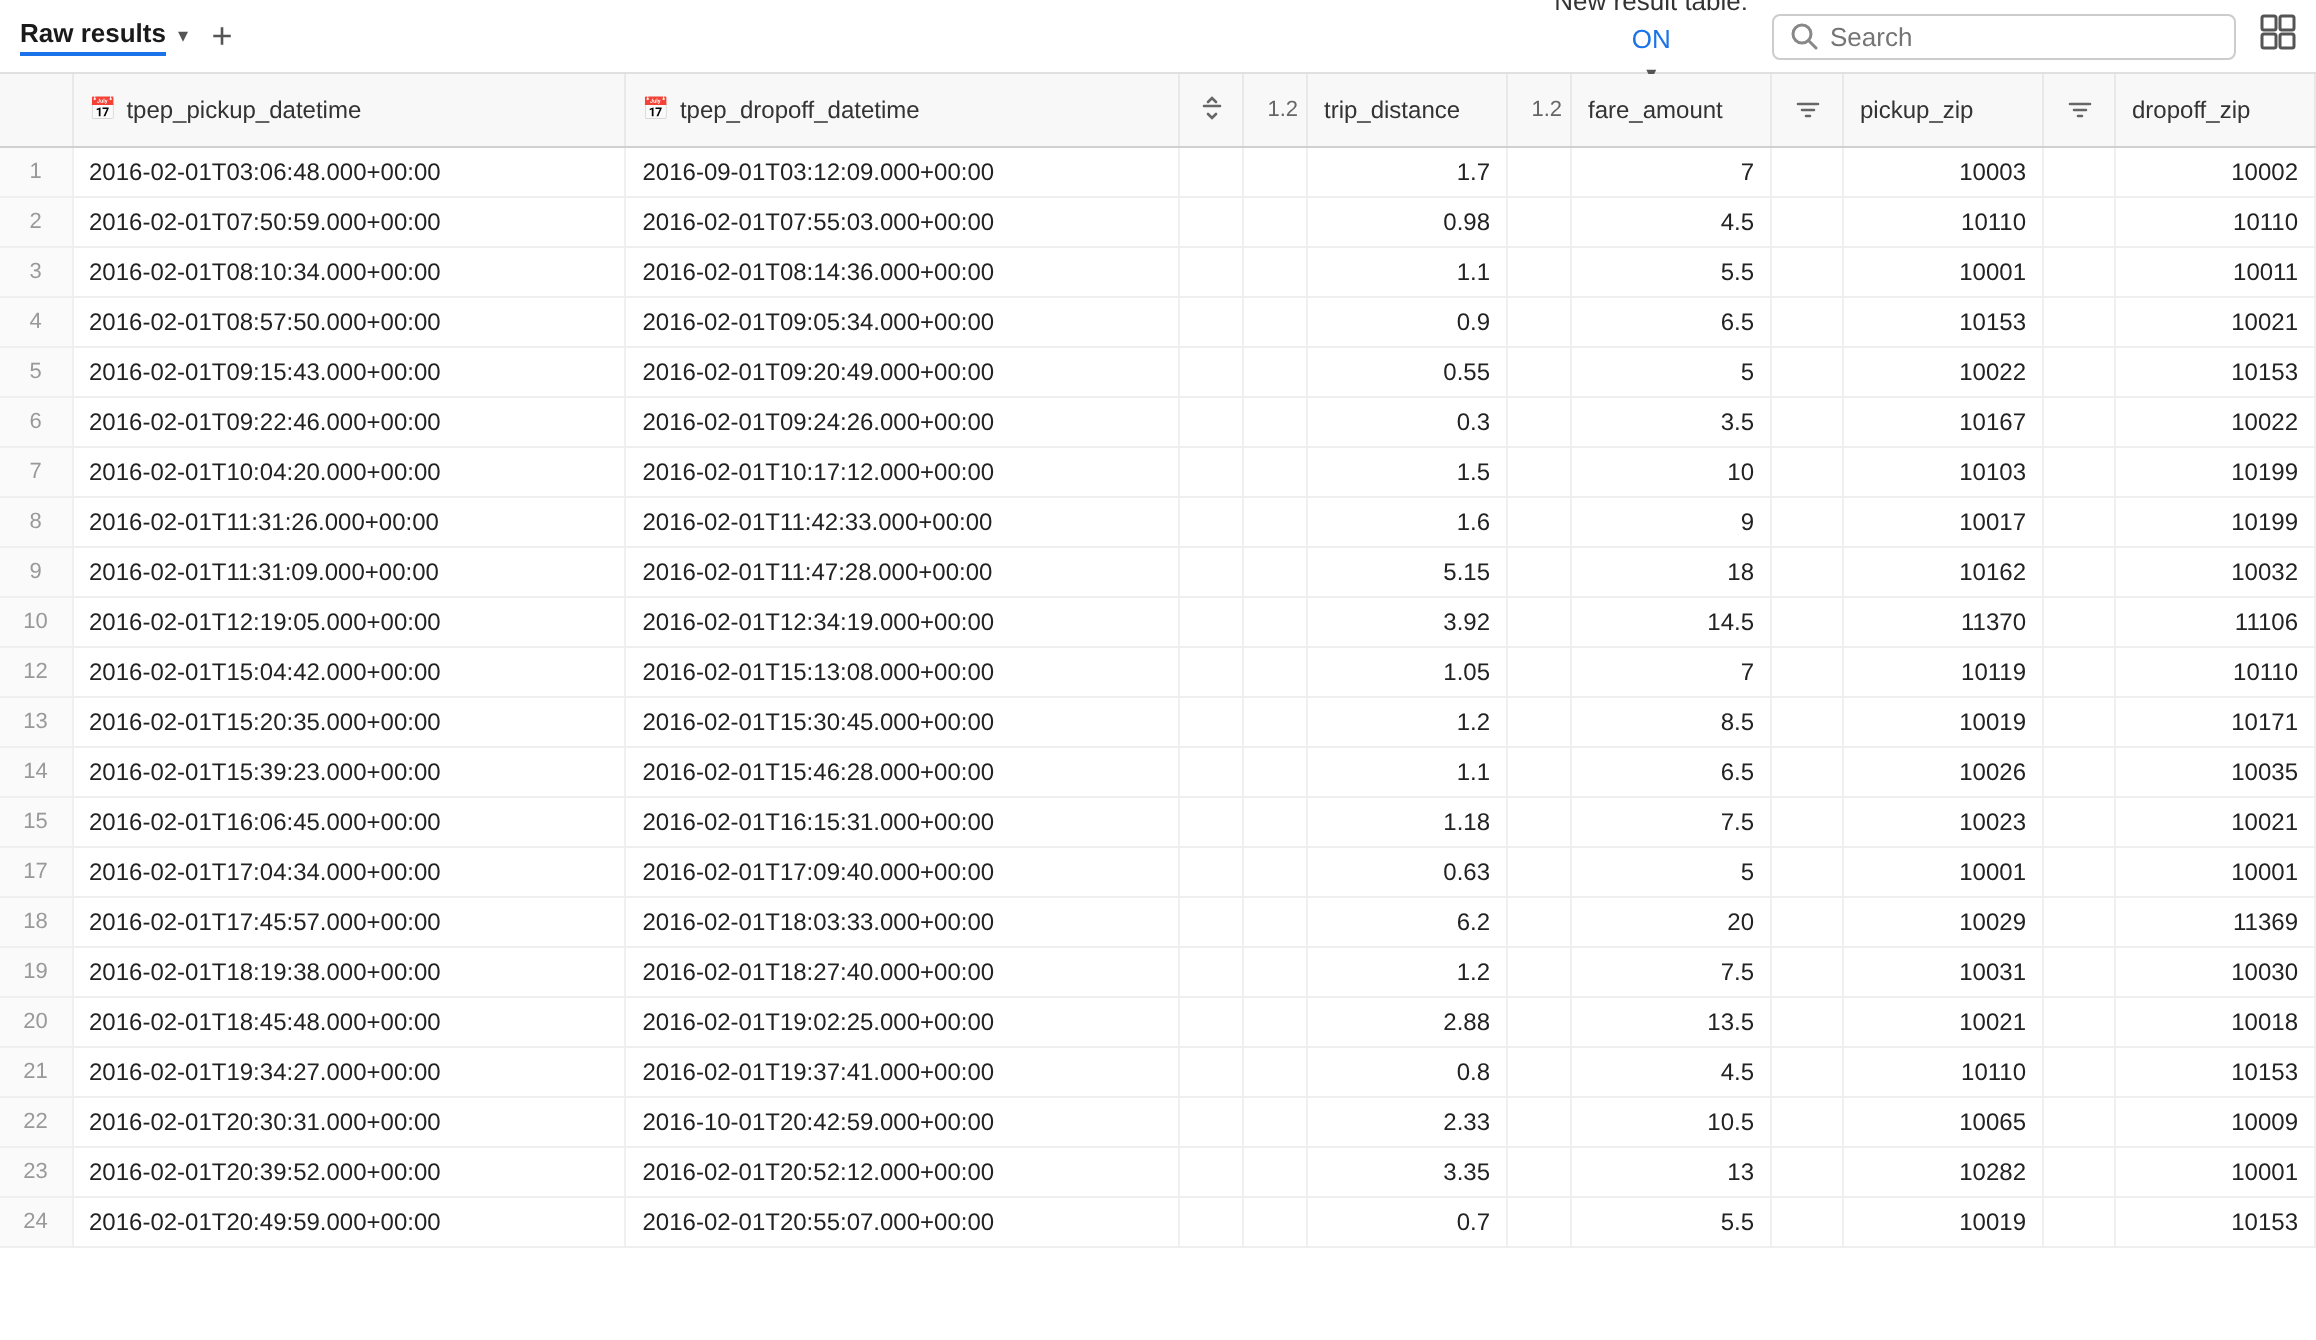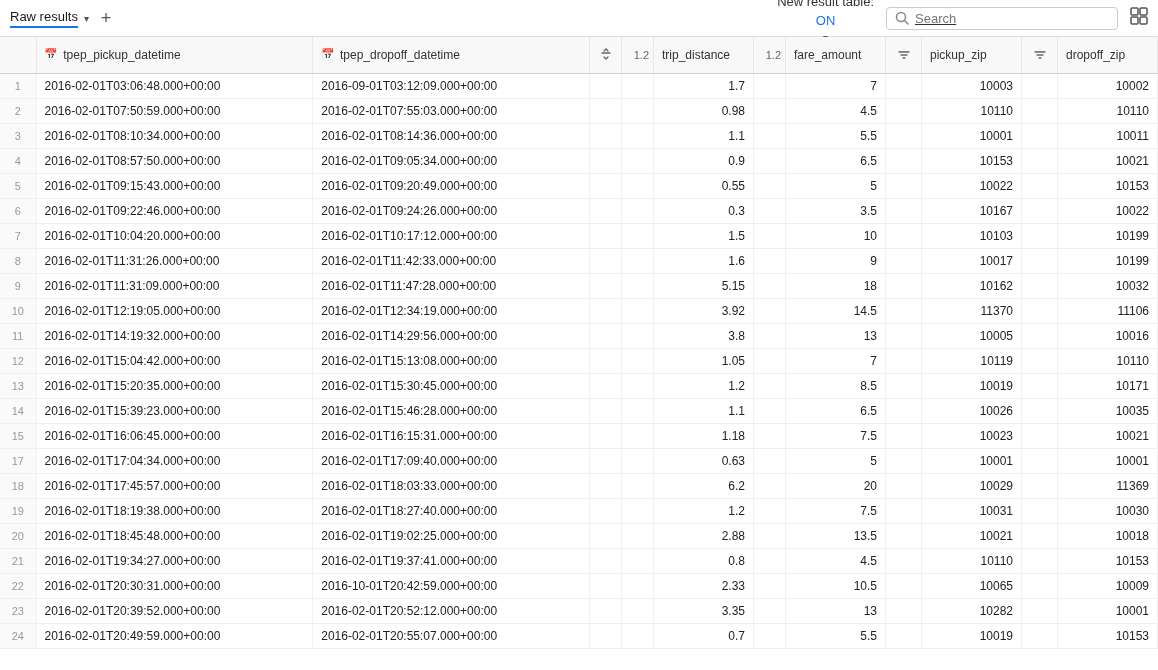--- a/index.html
+++ b/index.html
@@ -18,21 +18,21 @@
       border-bottom: 1px solid #e0e0e0;
       background: #fff;
     }
     .header-left {
       display: flex;
       align-items: center;
       gap: 6px;
     }
     .tab-active {
       font-size: 13px;
-      font-weight: 400;
+      font-weight: 700;
       color: #1a1a1a;
       border-bottom: 2px solid #1a73e8;
       padding-bottom: 2px;
     }
     .dropdown-arrow {
       font-size: 10px;
       color: #555;
       cursor: pointer;
     }
     .add-btn {
@@ -69,21 +69,20 @@
     }
     .search-box {
       display: flex;
       align-items: center;
       border: 1px solid #ccc;
       border-radius: 4px;
       padding: 3px 8px;
       gap: 6px;
       width: 232px;
       background: #fff;
-      text-decoration: underline;
     }
     .search-box input {
       border: none;
       outline: none;
       font-size: 13px;
       width: 100%;
       color: #333;
     }
     .search-icon-svg {
       color: #888;
@@ -400,34 +399,20 @@
           <td></td>
           <td class="num-col">3.92</td>
           <td></td>
           <td class="num-col">14.5</td>
           <td></td>
           <td class="num-col">11370</td>
           <td></td>
           <td class="num-col">11106</td>
         </tr>
         <tr>
-          <td>11</td>
-          <td>2016-02-01T14:19:32.000+00:00</td>
-          <td>2016-02-01T14:29:56.000+00:00</td>
-          <td></td>
-          <td></td>
-          <td class="num-col">3.8</td>
-          <td></td>
-          <td class="num-col">13</td>
-          <td></td>
-          <td class="num-col">10005</td>
-          <td></td>
-          <td class="num-col">10016</td>
-        </tr>
-        <tr>
           <td>12</td>
           <td>2016-02-01T15:04:42.000+00:00</td>
           <td>2016-02-01T15:13:08.000+00:00</td>
           <td></td>
           <td></td>
           <td class="num-col">1.05</td>
           <td></td>
           <td class="num-col">7</td>
           <td></td>
           <td class="num-col">10119</td>

